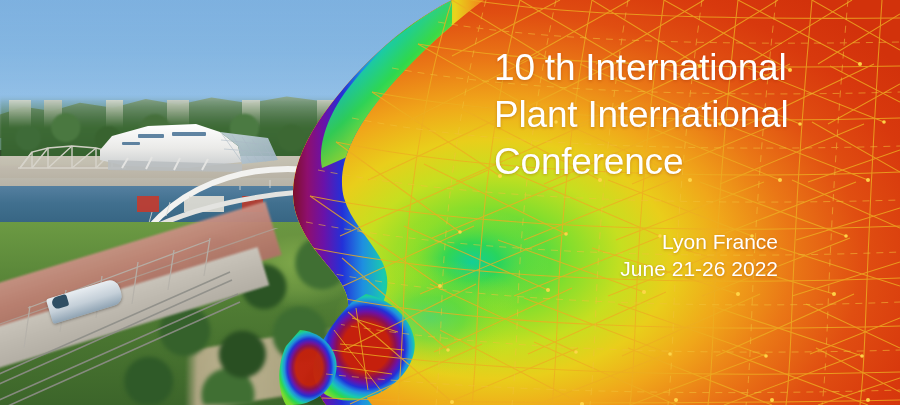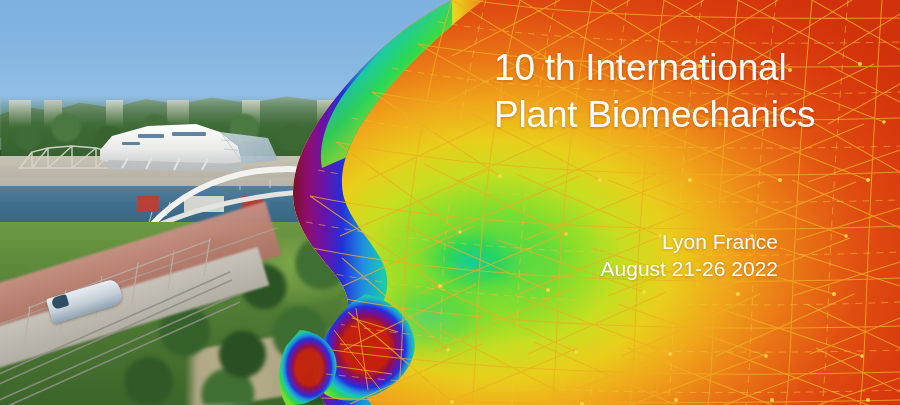--- a/index.html
+++ b/index.html
@@ -484,21 +484,22 @@
         <circle cx="576" cy="352" r="1.8"></circle>
       <circle cx="670" cy="354" r="1.8"></circle>
         <circle cx="766" cy="356" r="1.8"></circle>
       <circle cx="862" cy="356" r="1.8"></circle>
     </g>
   </svg>
 
   <div class="text-layer">
     <div class="title">
       <span class="ln">10 th International</span>
-      <span class="ln">Plant Biomechanics</span>
+      <span class="ln">Plant International</span>
+      <span class="ln">Conference</span>
     </div>
     <div class="sub">
       <span class="ln">Lyon France</span>
-      <span class="ln">August 21-26 2022</span>
+      <span class="ln">June 21-26 2022</span>
     </div>
   </div>
 
 </div>
 
 </body></html>

